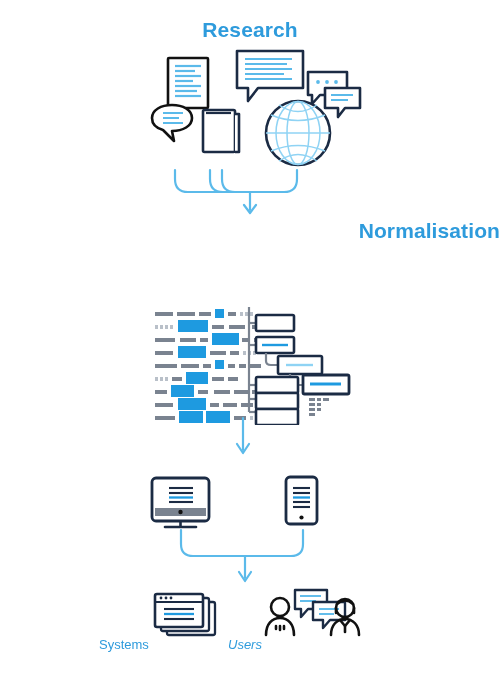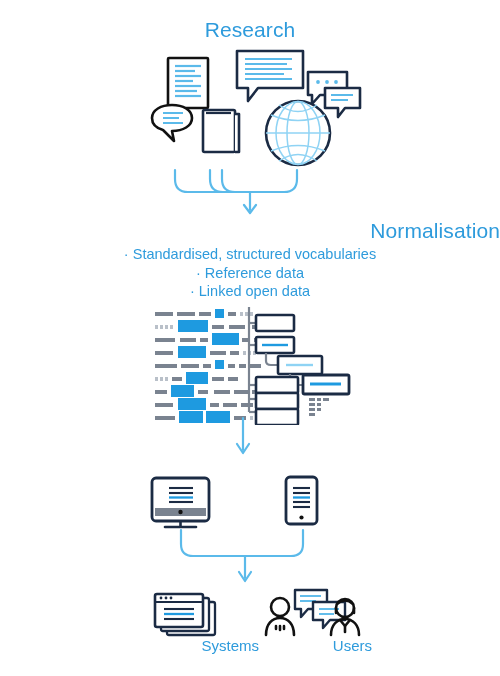--- a/index.html
+++ b/index.html
@@ -23,42 +23,42 @@
     height: 676px;
   }
 
   
   .heading {
     position: absolute;
     left: 0;
     width: 500px;
     text-align: center;
     color: #2e9bdc;
-    font-weight: 400;
+    font-weight: 700;
     letter-spacing: 0.1px;
     white-space: nowrap;
   }
   .heading-main { font-size: 21px; }
 
   .bullets {
     position: absolute;
     left: 0;
     width: 500px;
     text-align: center;
     color: #2e9bdc;
     font-size: 14.5px;
     line-height: 18.5px;
   }
   .bullets div { white-space: nowrap; }
 
   .caption {
     position: absolute;
-    text-align: right;
+    text-align: left;
     color: #2e9bdc;
-    font-size: 15px;
+    font-size: 13px;
     white-space: nowrap;
   }
 
   .icon-box { position: absolute; }
 </style>
 </head>
 <body>
 
 <div class="stage">
 
@@ -147,25 +147,20 @@
         <path d="M210 5 L210 14 Q210 27 223 27"></path>
         <path d="M297 5 L297 14 Q297 27 284 27 L 250 27"></path>
         <path d="M250 27 L250 45"></path>
       </g>
       <path d="M244 40 L250 48 L256 40" fill="none" stroke="#5bbaea" stroke-width="2.2" stroke-linecap="round" stroke-linejoin="round"></path>
     </svg>
   </div>
 
   <div class="heading heading-main" style="top:219px;text-align:right;">Normalisation</div>
 
-  <div class="bullets" style="top:245px;">
-    <div>· Standardised, structured vocabularies</div>
-    <div>· Reference data</div>
-    <div>· Linked open data</div>
-  </div>
 
   <div class="icon-box" style="left:0px; top:305px;">
     <svg width="500" height="120" viewBox="0 0 500 120">
 
       <g>
 
         <g>
           <rect x="155" y="7" width="18" height="4" fill="#7a8390"></rect>
           <rect x="177" y="7" width="18" height="4" fill="#7a8390"></rect>
           <rect x="199" y="7" width="12" height="4" fill="#7a8390"></rect>
@@ -408,15 +403,15 @@
         <path d="M331 47 C331 37 337 31 345 31 C353 31 359 37 359 47"></path>
         <path d="M340 32 L345 38 L350 32"></path>
         <path d="M345 38 L345 44"></path>
       </g>
 
     </svg>
   </div>
 
   <div class="caption" style="left:99px; top:637px; width:160px;">Systems</div>
 
-  <div class="caption" style="left:244px; top:637px; width:128px;">Users</div>
+  <div class="caption" style="left:228px; top:637px; width:128px;font-style:italic;">Users</div>
 
 </div>
 
 </body></html>

